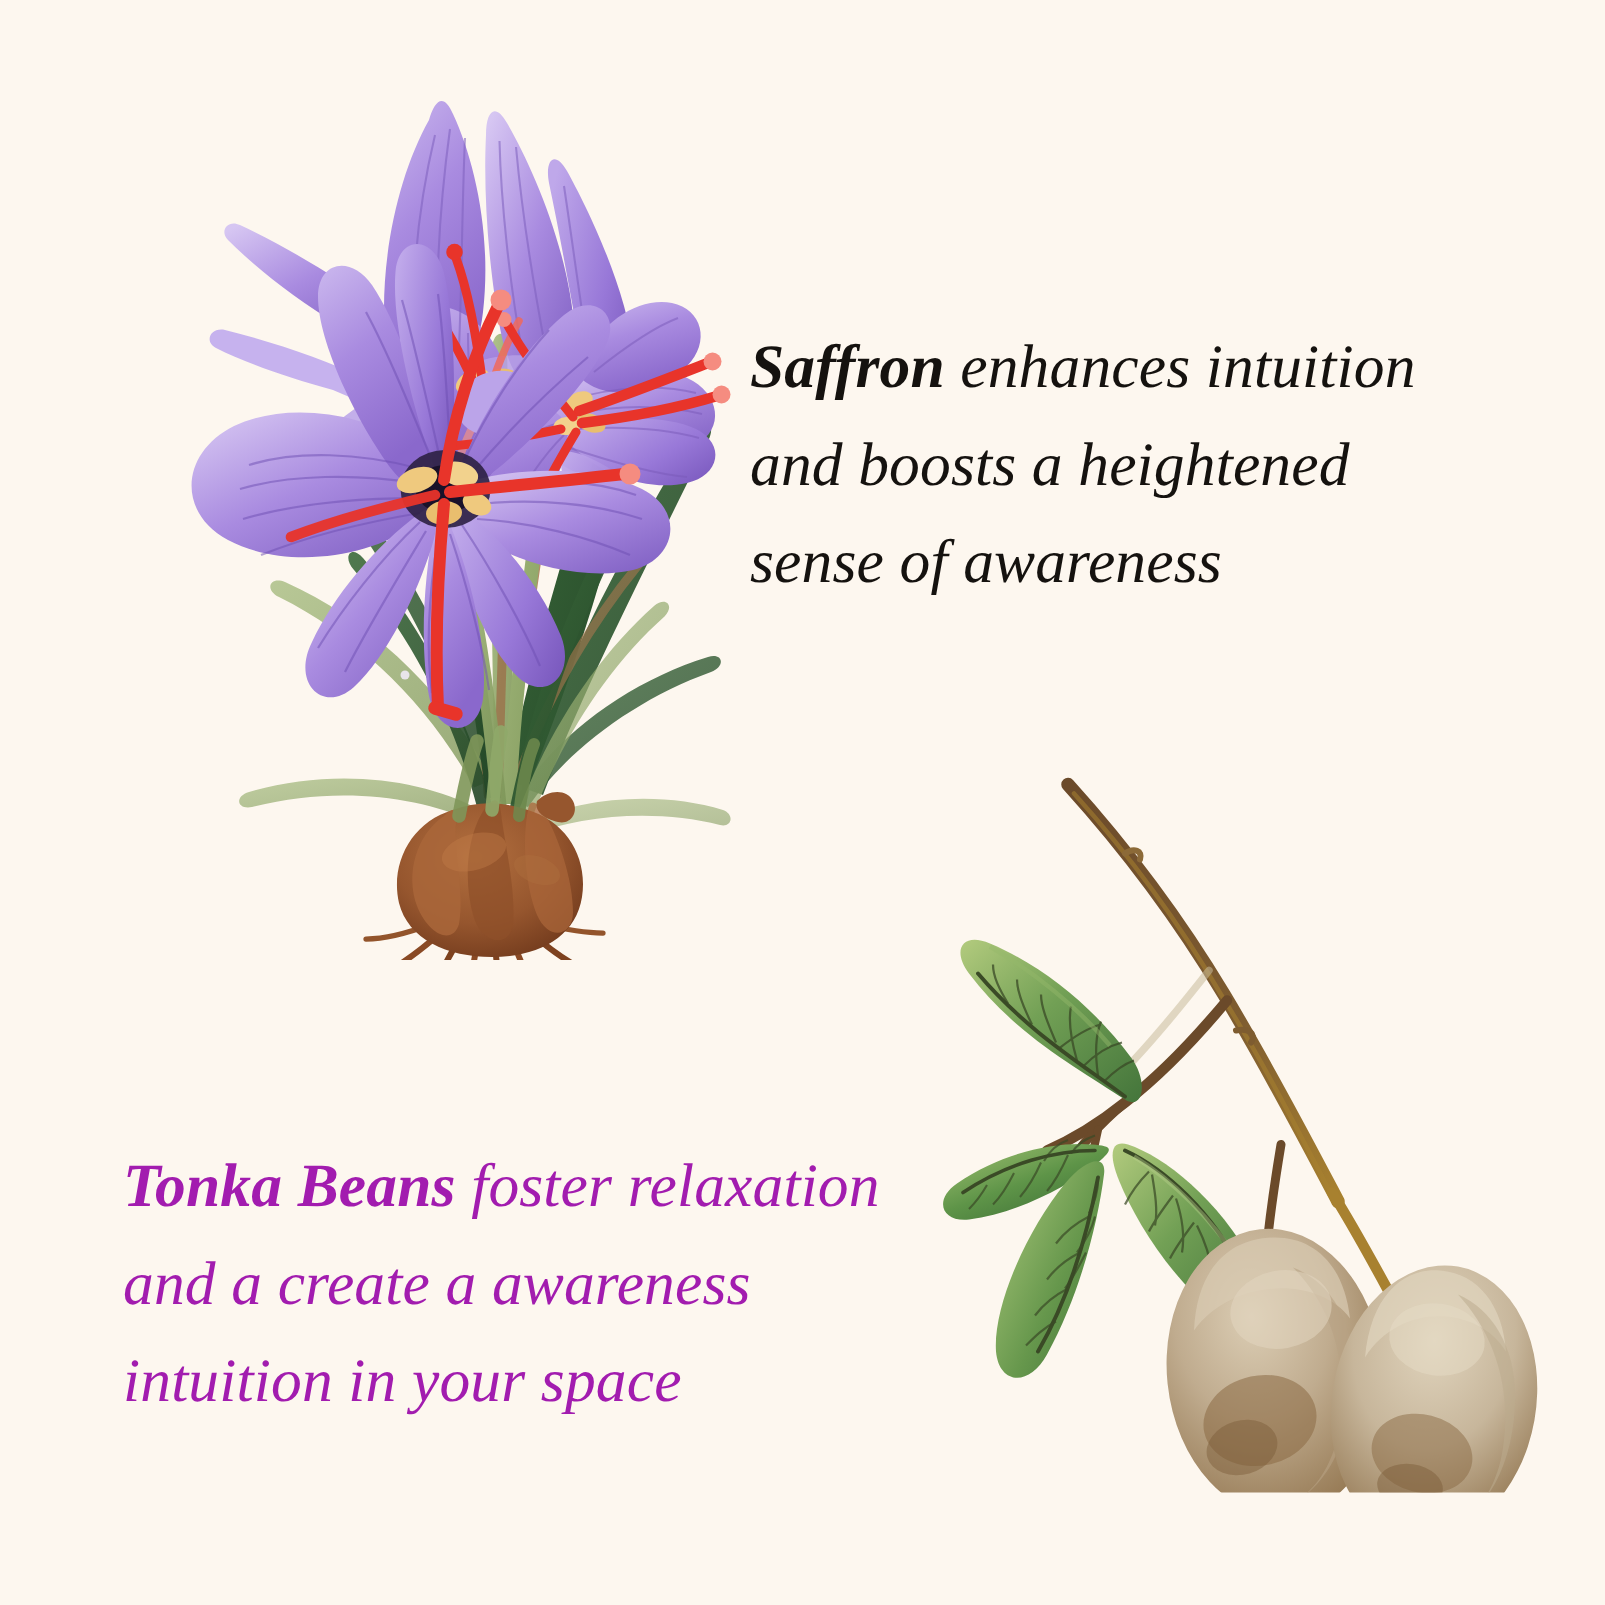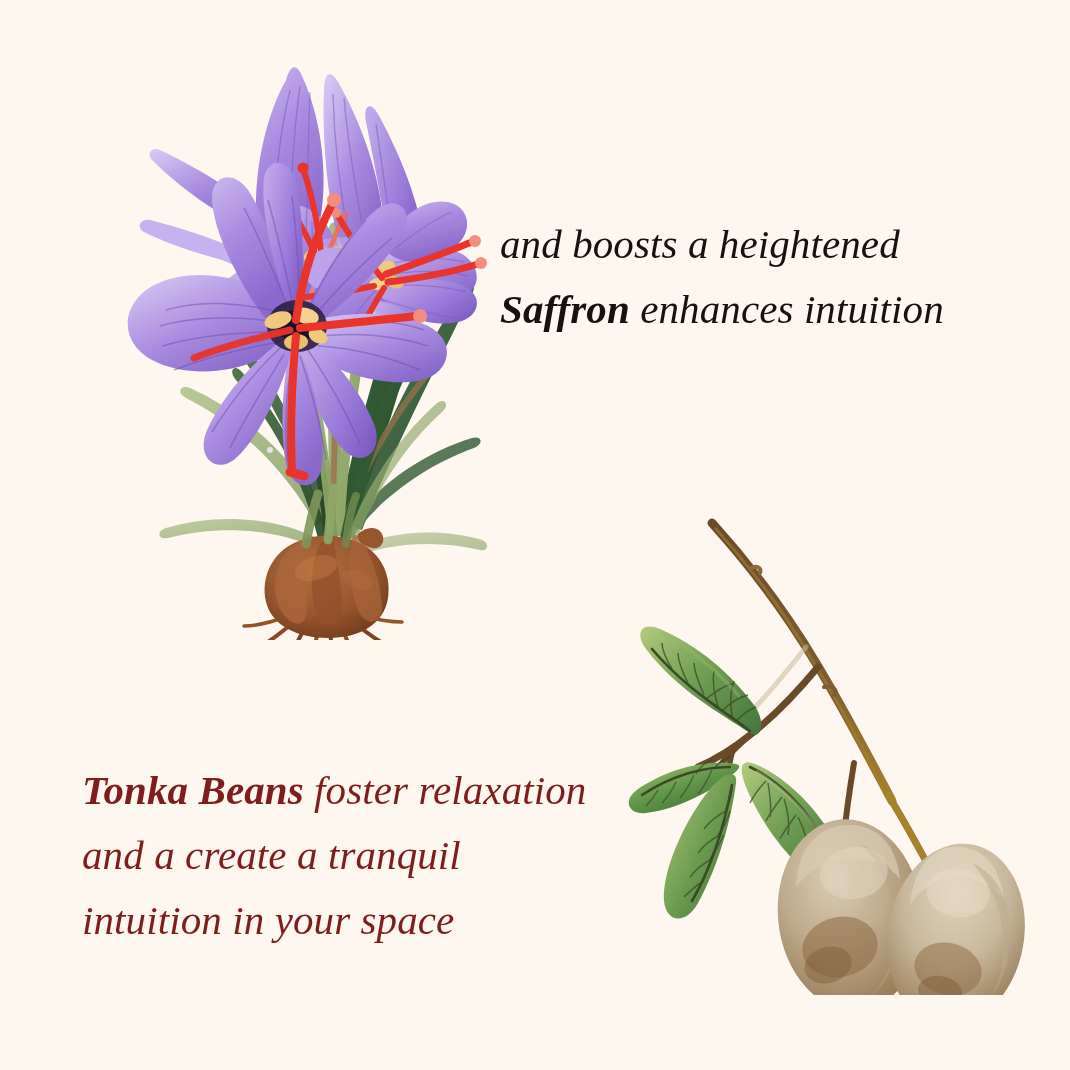--- a/index.html
+++ b/index.html
@@ -421,23 +421,24 @@
       <ellipse cx="356" cy="440" rx="68" ry="92" fill="url(#podGradB)" transform="rotate(10 356 440)"></ellipse>
       <path d="M310 410 C 314 368 336 350 360 352 C 386 354 402 376 404 406 C 386 376 334 372 310 410 Z" fill="#E0D4BD" opacity="0.7"></path>
       <ellipse cx="348" cy="474" rx="34" ry="26" fill="#8A6A44" opacity="0.5" transform="rotate(14 348 474)"></ellipse>
       <ellipse cx="340" cy="496" rx="22" ry="15" fill="#7A5C38" opacity="0.45" transform="rotate(8 340 496)"></ellipse>
       <path d="M372 368 C 396 394 408 430 402 470 C 398 498 384 516 366 524 C 392 512 408 482 410 442 C 412 406 396 378 372 368 Z" fill="#BCAB8E" opacity="0.55"></path>
       <ellipse cx="358" cy="398" rx="32" ry="24" fill="#E6DCC6" opacity="0.5" transform="rotate(8 358 398)"></ellipse>
     </g>
   </svg>
 
   <div id="saffron-caption" class="caption" style="color: rgb(21, 18, 15);">
+    <span class="cap-line"><span class="lead">Saffron</span><span> enhances intuition</span></span>
     <span class="cap-line">and boosts a heightened</span>
-    <span class="cap-line"><span class="lead">Saffron</span><span> enhances intuition</span></span>
+    <span class="cap-line">sense of awareness</span>
   </div>
 
-  <div id="tonka-caption" class="caption" style="color: #7f1d1d;">
+  <div id="tonka-caption" class="caption" style="color: #a21caf;">
     <span class="cap-line"><span class="lead">Tonka Beans</span><span> foster relaxation</span></span>
-    <span class="cap-line">and a create a tranquil</span>
+    <span class="cap-line">and a create a awareness</span>
     <span class="cap-line">intuition in your space</span>
   </div>
 
 </div>
 
 </body></html>

